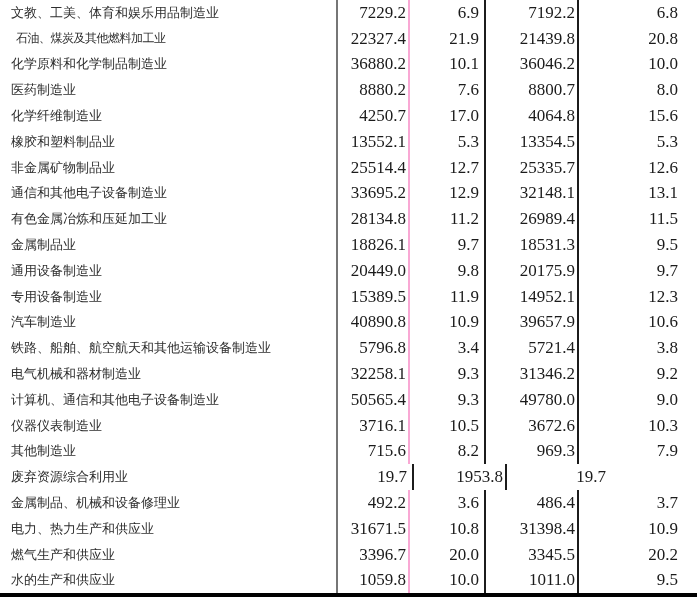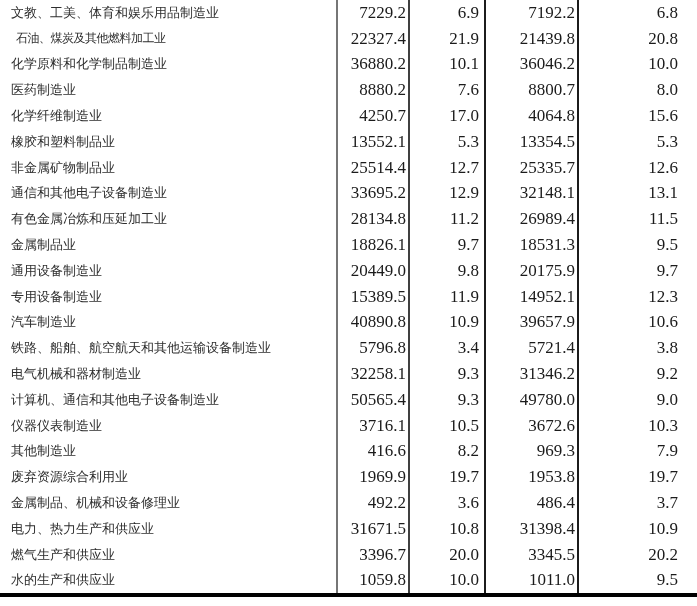--- a/index.html
+++ b/index.html
@@ -31,21 +31,21 @@
     border-right: 2px solid #767676;
     font-size: 13px;
     color: #2d2d2d;
   }
   .num {
     justify-content: flex-end;
     font-size: 17px;
     color: #1b1b1b;
     letter-spacing: 0;
   }
-  .c2 { width: 72px; padding-right: 2px;  border-right: 2px solid #404040; }
+  .c2 { width: 72px; padding-right: 2px;  border-right: 2px solid #f9a8d4; }
   .c3 { width: 76px; padding-right: 5px;  border-right: 2px solid #1c1c1c; }
   .c4 { width: 93px; padding-right: 2px;  border-right: 2px solid #1c1c1c; }
   .c5 { width: 90px; padding-right: 11px; margin-left: 20px; }
   .row.big .c1 { font-size: 12px; padding-left: 16px; letter-spacing: -0.5px; }
   .bottom-rule {
     position: absolute;
     left: 0;
     top: 593px;
     width: 697px;
     height: 4px;
@@ -188,29 +188,28 @@
   <div class="row">
     <div class="c c1">仪器仪表制造业</div>
     <div class="c c2 num">3716.1</div>
     <div class="c c3 num">10.5</div>
     <div class="c c4 num">3672.6</div>
     <div class="c c5 num">10.3</div>
   </div>
 
   <div class="row">
     <div class="c c1">其他制造业</div>
-    <div class="c c2 num">416.6</div>
+    <div class="c c2 num">715.6</div>
     <div class="c c3 num">8.2</div>
     <div class="c c4 num">969.3</div>
     <div class="c c5 num">7.9</div>
   </div>
 
   <div class="row">
     <div class="c c1">废弃资源综合利用业</div>
-    <div class="c c2 num">1969.9</div>
     <div class="c c3 num">19.7</div>
     <div class="c c4 num">1953.8</div>
     <div class="c c5 num">19.7</div>
   </div>
 
   <div class="row">
     <div class="c c1">金属制品、机械和设备修理业</div>
     <div class="c c2 num">492.2</div>
     <div class="c c3 num">3.6</div>
     <div class="c c4 num">486.4</div>

